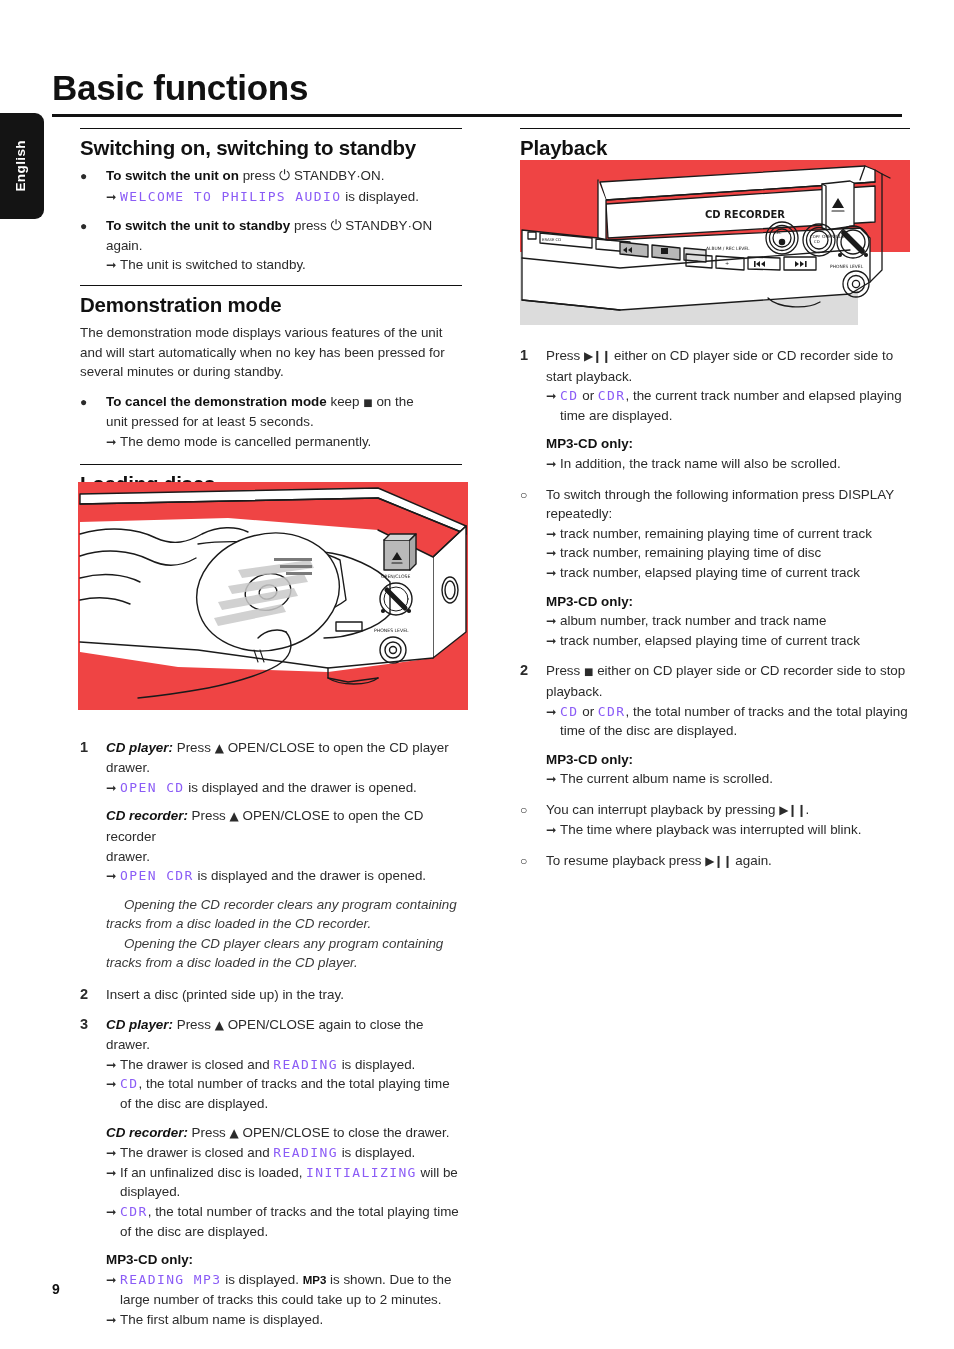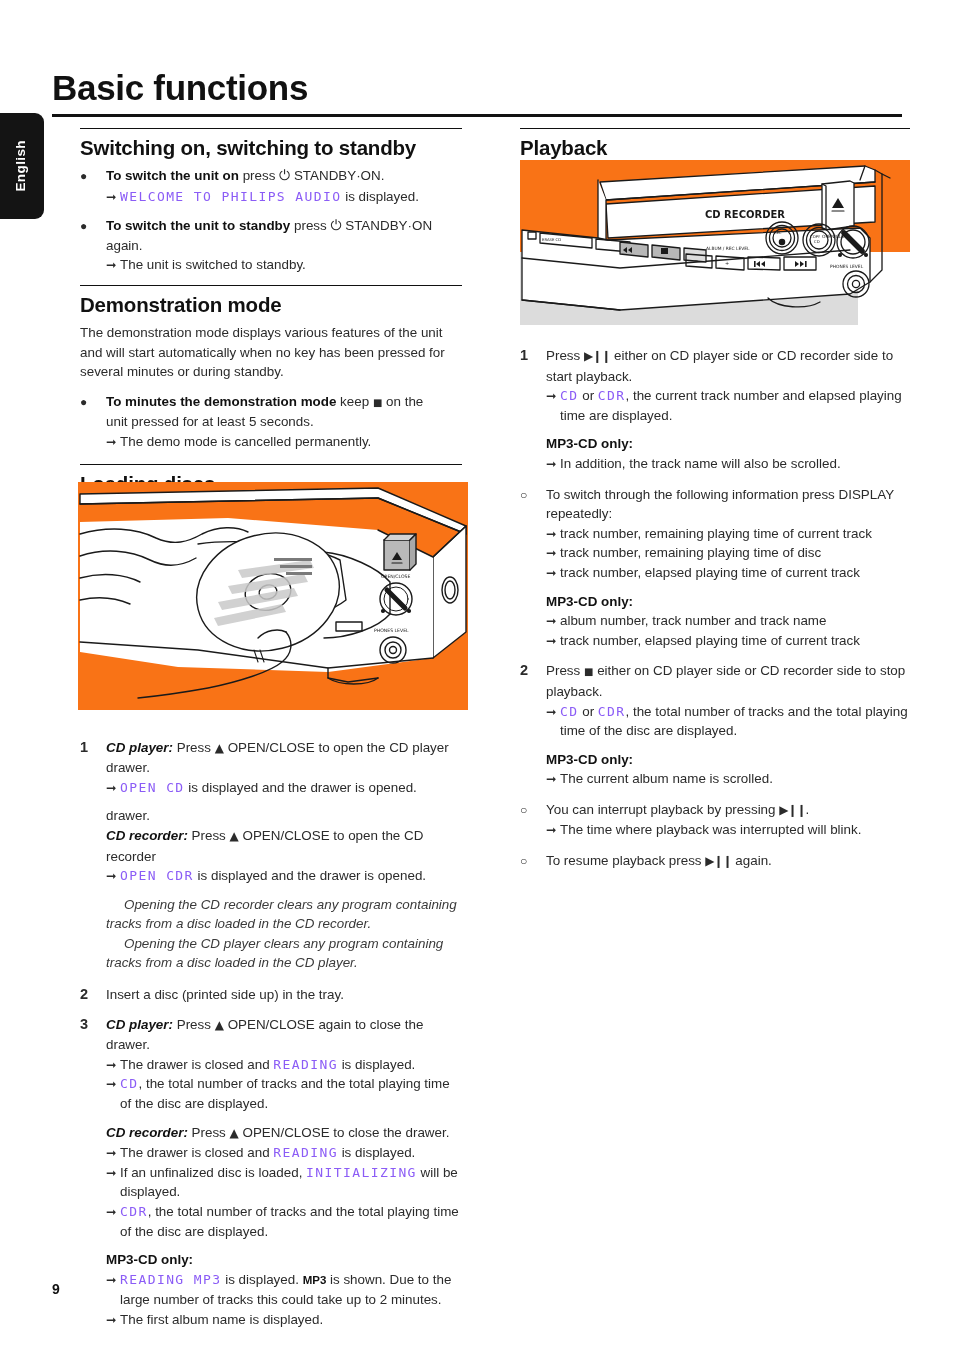--- a/index.html
+++ b/index.html
@@ -143,21 +143,21 @@
     font-weight: bold;
     color: #111;
     margin-top: 9px;
     margin-bottom: 0px;
     font-size: 13.4px;
   }
 
   
   .illus {
     position: absolute;
-    background: #f97316;
+    background: #ef4444;
     text-align: center;
   }
   #illus-loading {
     left: 78px; top: 482px; width: 390px; height: 228px;
   }
   #illus-playback {
     left: 520px; top: 160px; width: 390px; height: 165px;
   }
 
   
@@ -215,21 +215,21 @@
     </div>
   </div>
 
   <div class="sec-head" style="margin-top:10px">Demonstration mode</div>
   <div style="margin-bottom:10px">The demonstration mode displays various features of the unit and will start automatically when no key has been pressed for several minutes or during standby.</div>
 
   <div class="blk">
     <div class="row">
       <div class="marker dot">●</div>
       <div class="body">
-        <span class="b">To minutes the demonstration mode</span><span> keep</span>
+        <span class="b">To cancel the demonstration mode</span><span> keep</span>
         <span class="glyph sq">■</span><span> on the</span>
         <div>unit pressed for at least 5 seconds.</div>
       </div>
     </div>
     <div class="indent arrow-row">
       <div class="arrow-mark glyph">➞</div>
       <div class="arrow-body">The demo mode is cancelled permanently.</div>
     </div>
   </div>
 
@@ -246,25 +246,25 @@
       </div>
     </div>
     <div class="indent arrow-row">
       <div class="arrow-mark glyph">➞</div>
       <div class="arrow-body">
         <span class="lcd">OPEN CD</span><span> is displayed and the drawer is opened.</span>
       </div>
     </div>
 
     <div class="indent2" style="margin-top:9px">
-      <div>drawer.</div>
       <div>
         <span class="bi">CD recorder:</span><span> Press</span>
         <span class="glyph tri">▲</span><span> OPEN/CLOSE to open the CD recorder</span>
       </div>
+      <div>drawer.</div>
       <div class="arrow-row">
         <div class="arrow-mark glyph">➞</div>
         <div class="arrow-body">
           <span class="lcd">OPEN CDR</span><span> is displayed and the drawer is opened.</span>
         </div>
       </div>
 
       <div class="notes-blk">
         <div class="nline">Opening the CD recorder clears any program containing tracks from a disc loaded in the CD recorder.</div>
         <div class="nline">Opening the CD player clears any program containing tracks from a disc loaded in the CD player.</div>

